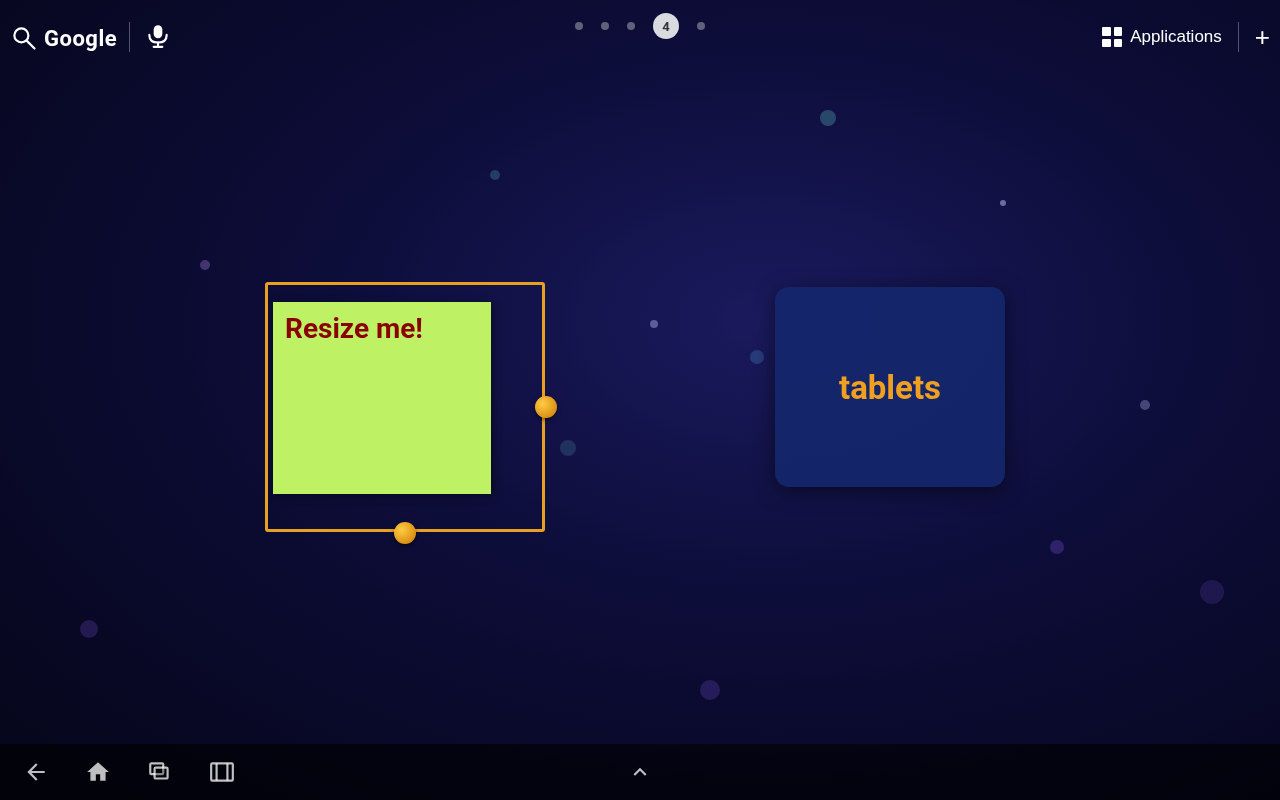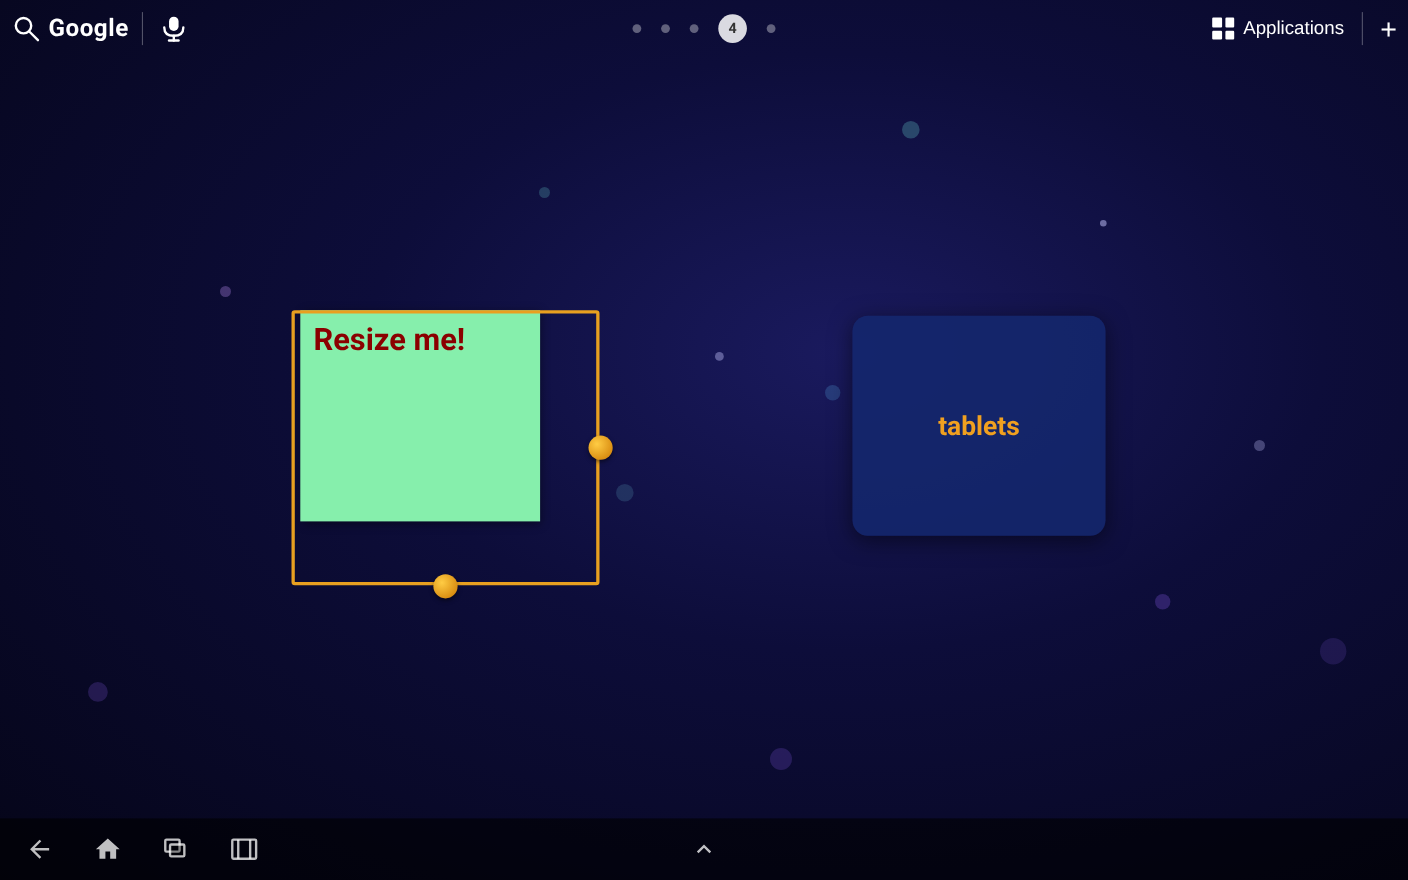--- a/index.html
+++ b/index.html
@@ -27,21 +27,21 @@
       border-radius: 50%;
       pointer-events: none;
     }
 
     
     .topbar {
       position: absolute;
       top: 0; left: 0; right: 0;
       height: 52px;
       display: flex;
-      align-items: center;
+      align-items: flex-end;
       z-index: 10;
       padding: 0 10px;
     }
 
     .search-area {
       display: flex;
       align-items: center;
       gap: 6px;
     }
 
@@ -163,25 +163,25 @@
     .sticky-border {
       position: absolute;
       inset: 0;
       border: 3px solid #e8a020;
       border-radius: 3px;
       pointer-events: none;
     }
 
     .sticky-note {
       position: absolute;
-      top: 0;
+      top: 20px;
       left: 8px;
       width: 218px;
       height: 192px;
-      background: #86efac;
+      background: #bef264;
       box-shadow: 2px 2px 8px rgba(0,0,0,0.4);
     }
 
     .sticky-note-text {
       padding: 10px 12px;
       font-size: 28px;
       font-weight: bold;
       color: #8b0000;
       line-height: 1.2;
     }
@@ -231,21 +231,21 @@
     }
 
     .tablet-text-line1 {
       font-size: 24px;
       color: #ffffff;
       font-weight: 500;
       text-align: center;
     }
 
     .tablet-text-line2 {
-      font-size: 24px;
+      font-size: 33px;
       color: #f0a020;
       font-weight: bold;
       text-align: center;
     }
 
     
     .bottombar {
       position: absolute;
       bottom: 0; left: 0; right: 0;
       height: 56px;

